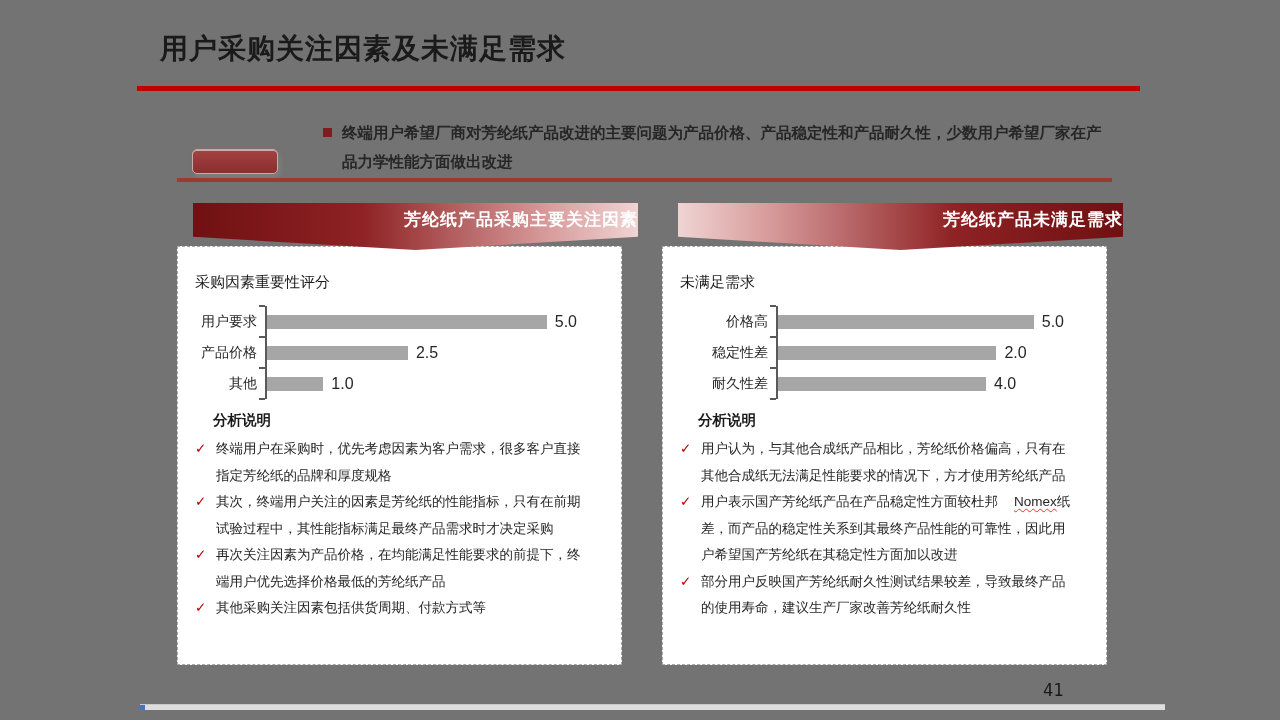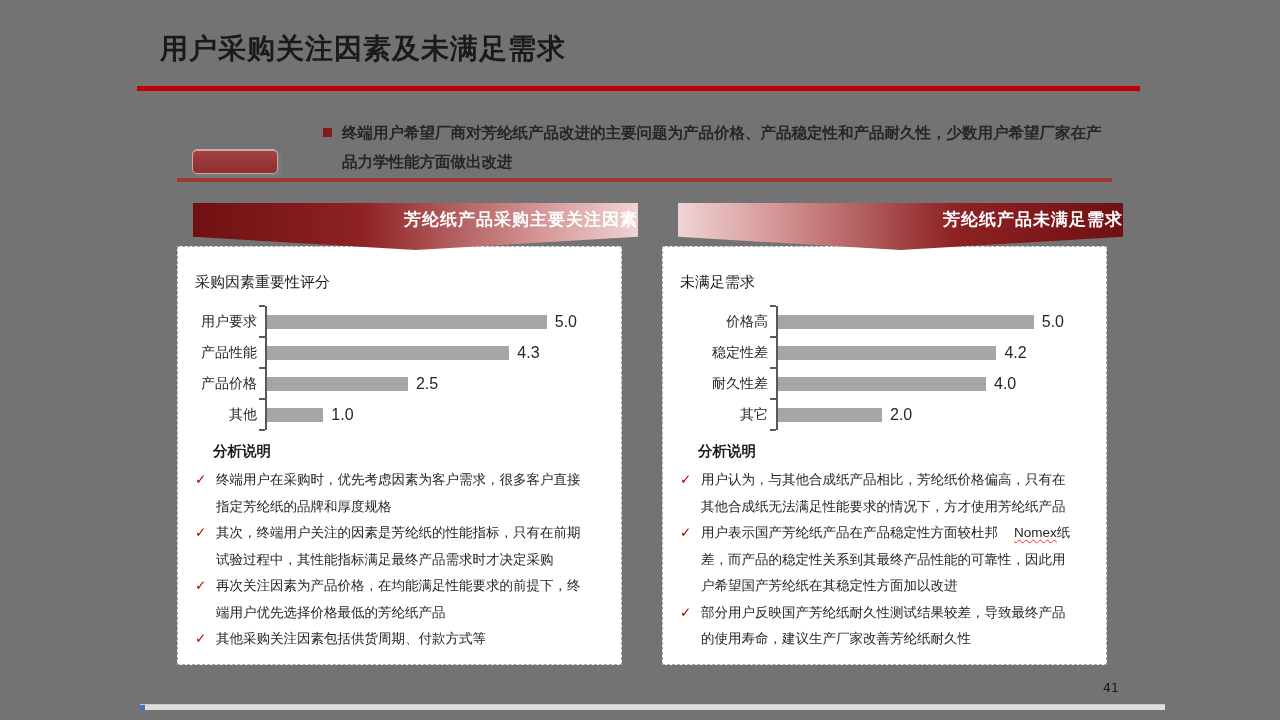--- a/index.html
+++ b/index.html
@@ -58,21 +58,21 @@
 
   
   .analysis-title{font-size:14.5px;font-weight:bold;color:#1a1a1a;margin:12px 0 6px 20px;}
   .analysis-list{list-style:none;margin:0;padding:0 14px 0 2px;}
   .analysis-list li{display:flex;font-size:13.5px;line-height:26.5px;color:#262626;}
   .check{color:#C00000;font-weight:bold;flex:0 0 21px;}
   .a-text{width:376px;}
   .wavy{text-decoration:underline;text-decoration-style:wavy;text-decoration-color:#ff2a2a;text-decoration-thickness:1px;text-underline-offset:2px;margin-left:16px;}
 
   
-  .page-number{position:absolute;left:1103px;top:680px;font-size:13px;color:#1a1a1a;font-family:"DejaVu Sans Mono",monospace;}
+  .page-number{position:absolute;left:1043px;top:680px;font-size:17px;color:#1a1a1a;font-family:"DejaVu Sans Mono",monospace;}
   .footer-bar{position:absolute;left:140px;top:704px;width:1025px;height:5px;background:#dedede;border-top:1px solid #c9c9c9;}
   .footer-chip{position:absolute;left:140px;top:705px;width:5px;height:5px;background:#4472C4;}
 </style>
 </head>
 <body>
 
 <div class="slide">
 
   <div class="page-title">用户采购关注因素及未满足需求</div>
   <div class="title-rule"></div>
@@ -87,27 +87,20 @@
   <div class="panel left">
     <div class="banner l">芳纶纸产品采购主要关注因素</div>
     <div class="panel-box">
       <div class="chart-title">采购因素重要性评分</div>
       <div class="chart c0">
           <div class="bar-row">
             <div class="bar-label">用户要求</div>
             <div class="bar-track">
               <div class="bar" style="width: 90.9091%; background: rgb(166, 166, 166);"></div>
               <div class="bar-value">5.0</div>
-            </div>
-          </div>
-          <div class="bar-row">
-            <div class="bar-label">产品性能</div>
-            <div class="bar-track">
-              <div class="bar" style="width: 78.1818%; background: rgb(166, 166, 166);"></div>
-              <div class="bar-value">4.3</div>
             </div>
           </div>
           <div class="bar-row">
             <div class="bar-label">产品价格</div>
             <div class="bar-track">
               <div class="bar" style="width: 45.4545%; background: rgb(166, 166, 166);"></div>
               <div class="bar-value">2.5</div>
             </div>
           </div>
           <div class="bar-row">
@@ -149,35 +142,28 @@
             <div class="bar-label">价格高</div>
             <div class="bar-track">
               <div class="bar" style="width: 90.9091%; background: rgb(166, 166, 166);"></div>
               <div class="bar-value">5.0</div>
             </div>
           </div>
           <div class="bar-row">
             <div class="bar-label">稳定性差</div>
             <div class="bar-track">
               <div class="bar" style="width: 76.3636%; background: rgb(166, 166, 166);"></div>
-              <div class="bar-value">4.2</div>
+              <div class="bar-value">2.0</div>
             </div>
           </div>
           <div class="bar-row">
             <div class="bar-label">耐久性差</div>
             <div class="bar-track">
               <div class="bar" style="width: 72.7273%; background: rgb(166, 166, 166);"></div>
               <div class="bar-value">4.0</div>
-            </div>
-          </div>
-          <div class="bar-row">
-            <div class="bar-label">其它</div>
-            <div class="bar-track">
-              <div class="bar" style="width: 36.3636%; background: rgb(166, 166, 166);"></div>
-              <div class="bar-value">2.0</div>
             </div>
           </div>
         </div>
       <div class="analysis-title">分析说明</div>
       <ul class="analysis-list">
         <li>
           <span class="check">✓</span>
           <span class="a-text">用户认为，与其他合成纸产品相比，芳纶纸价格偏高，只有在其他合成纸无法满足性能要求的情况下，方才使用芳纶纸产品</span>
         </li>
         <li>

